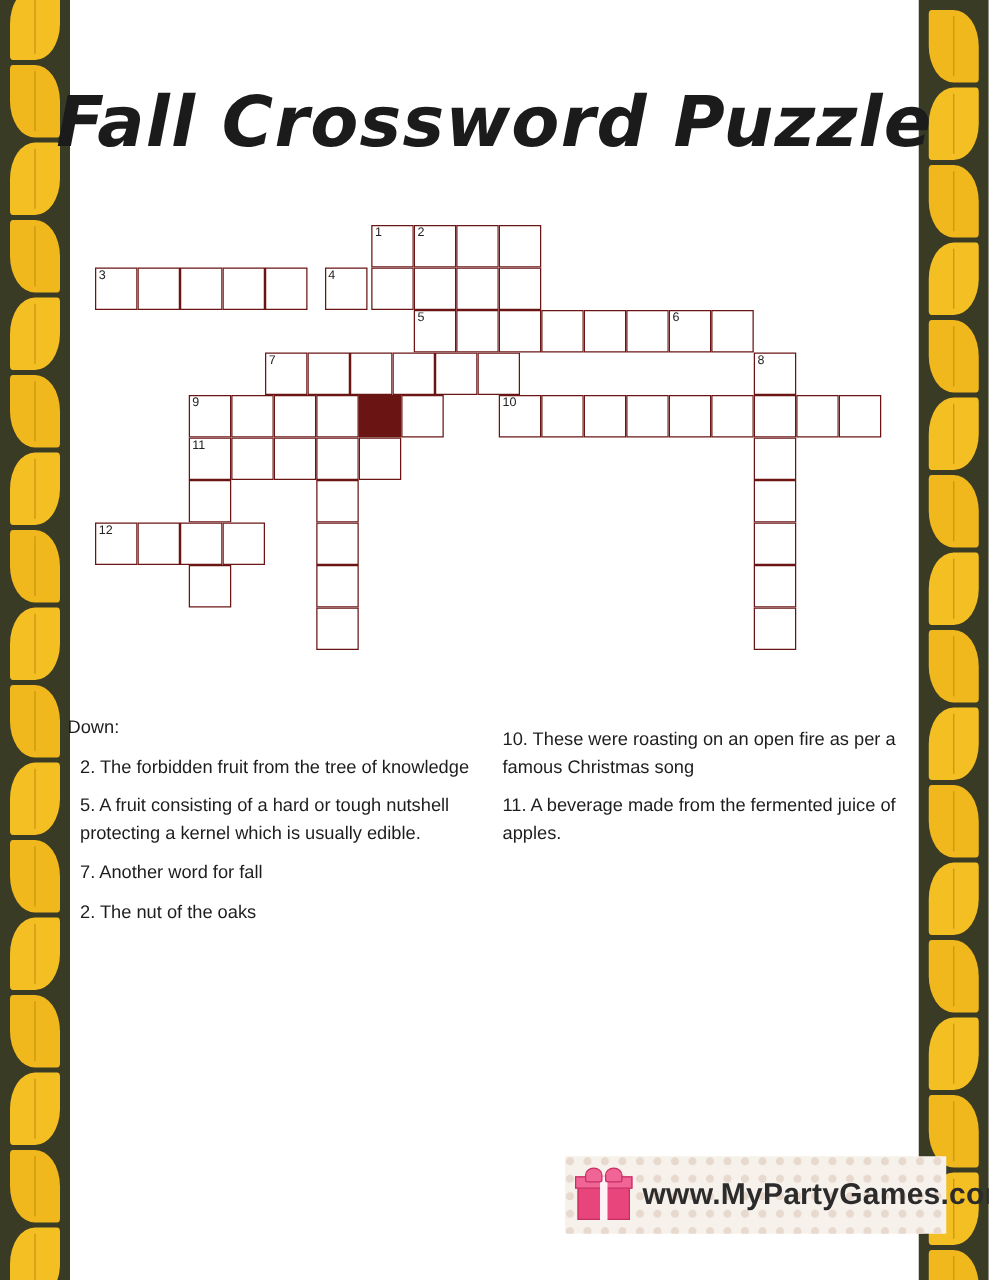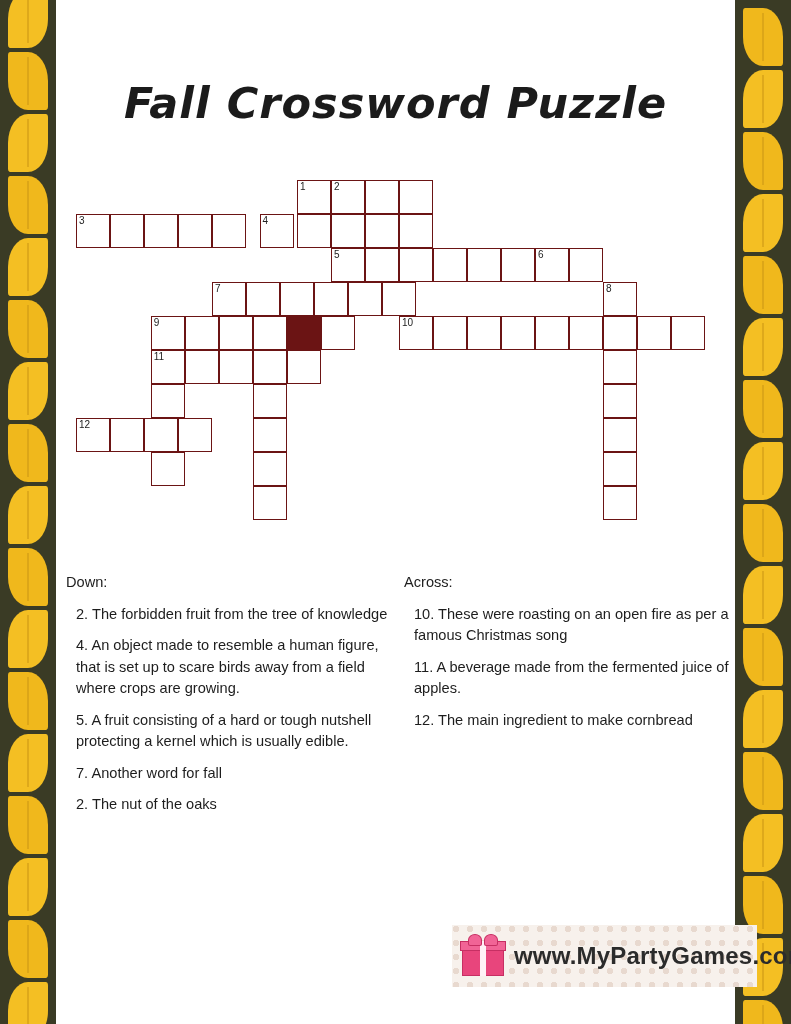--- a/index.html
+++ b/index.html
@@ -45,26 +45,26 @@
     top: 8%;
     width: 1px;
     height: 84%;
     background: #c79414;
     transform: translateX(-0.5px) rotate(0deg);
   }
 
   
   .title {
     position: absolute;
-    top: 78px;
+    top: 66px;
     left: 0;
     width: 791px;
     text-align: center;
     font-family: "DejaVu Sans", sans-serif;
-    font-size: 43px;
+    font-size: 56px;
     font-weight: bold;
     font-style: italic;
     letter-spacing: 1px;
     color: #1b1b1b;
   }
 
   
   #grid-wrap {
     position: absolute;
     left: 0;
@@ -90,21 +90,21 @@
     font-size: 10px;
     line-height: 11px;
     color: #222;
     font-family: "Liberation Sans", sans-serif;
   }
 
   
   .clues {
     position: absolute;
     top: 572px;
-    left: 12px;
+    left: 0;
     width: 655px;
     height: 270px;
   }
   .clue-col {
     position: absolute;
     top: 0;
     font-size: 14.6px;
     line-height: 21.5px;
     color: #1d1d1d;
   }
@@ -315,30 +315,27 @@
     <div class="cell" style="left: 252.8px; top: 452px;"></div>
     <div class="cell" style="left: 603px; top: 452px;"></div>
     <div class="cell" style="left: 252.8px; top: 486px;"></div>
     <div class="cell" style="left: 603px; top: 486px;"></div>
   </div>
 
 <div class="clues">
   <div class="clue-col down">
     <p class="clue-head">Down:</p>
     <p class="clue-item">2. The forbidden fruit from the tree of knowledge</p>
-    <p class="clue-item">4. An object made to resemble a human figure, that is set up to scare birds away from a field where crops are growing.</p>
     <p class="clue-item">5. A fruit consisting of a hard or tough nutshell protecting a kernel which is usually edible.</p>
     <p class="clue-item">7. Another word for fall</p>
     <p class="clue-item">2. The nut of the oaks</p>
   </div>
   <div class="clue-col across">
-    <p class="clue-head">Across:</p>
     <p class="clue-item">10. These were roasting on an open fire as per a famous Christmas song</p>
     <p class="clue-item">11. A beverage made from the fermented juice of apples.</p>
-    <p class="clue-item">12. The main ingredient to make cornbread</p>
   </div>
 </div>
 
 <div class="footer">
   <span class="gift">
     <span class="box"></span>
     <span class="lid"></span>
     <span class="ribbon"></span>
     <span class="bowl"></span>
     <span class="bowr"></span>

